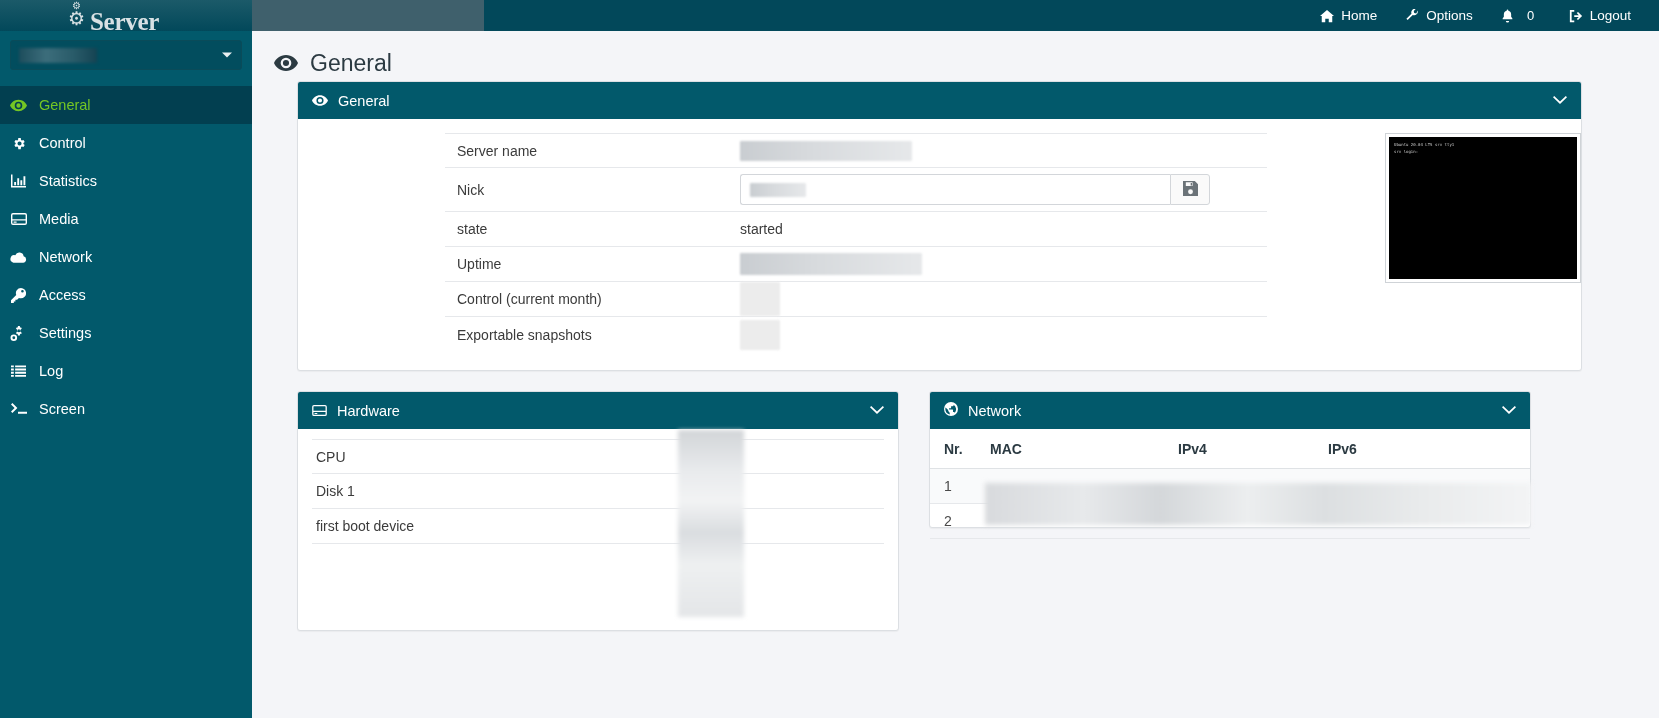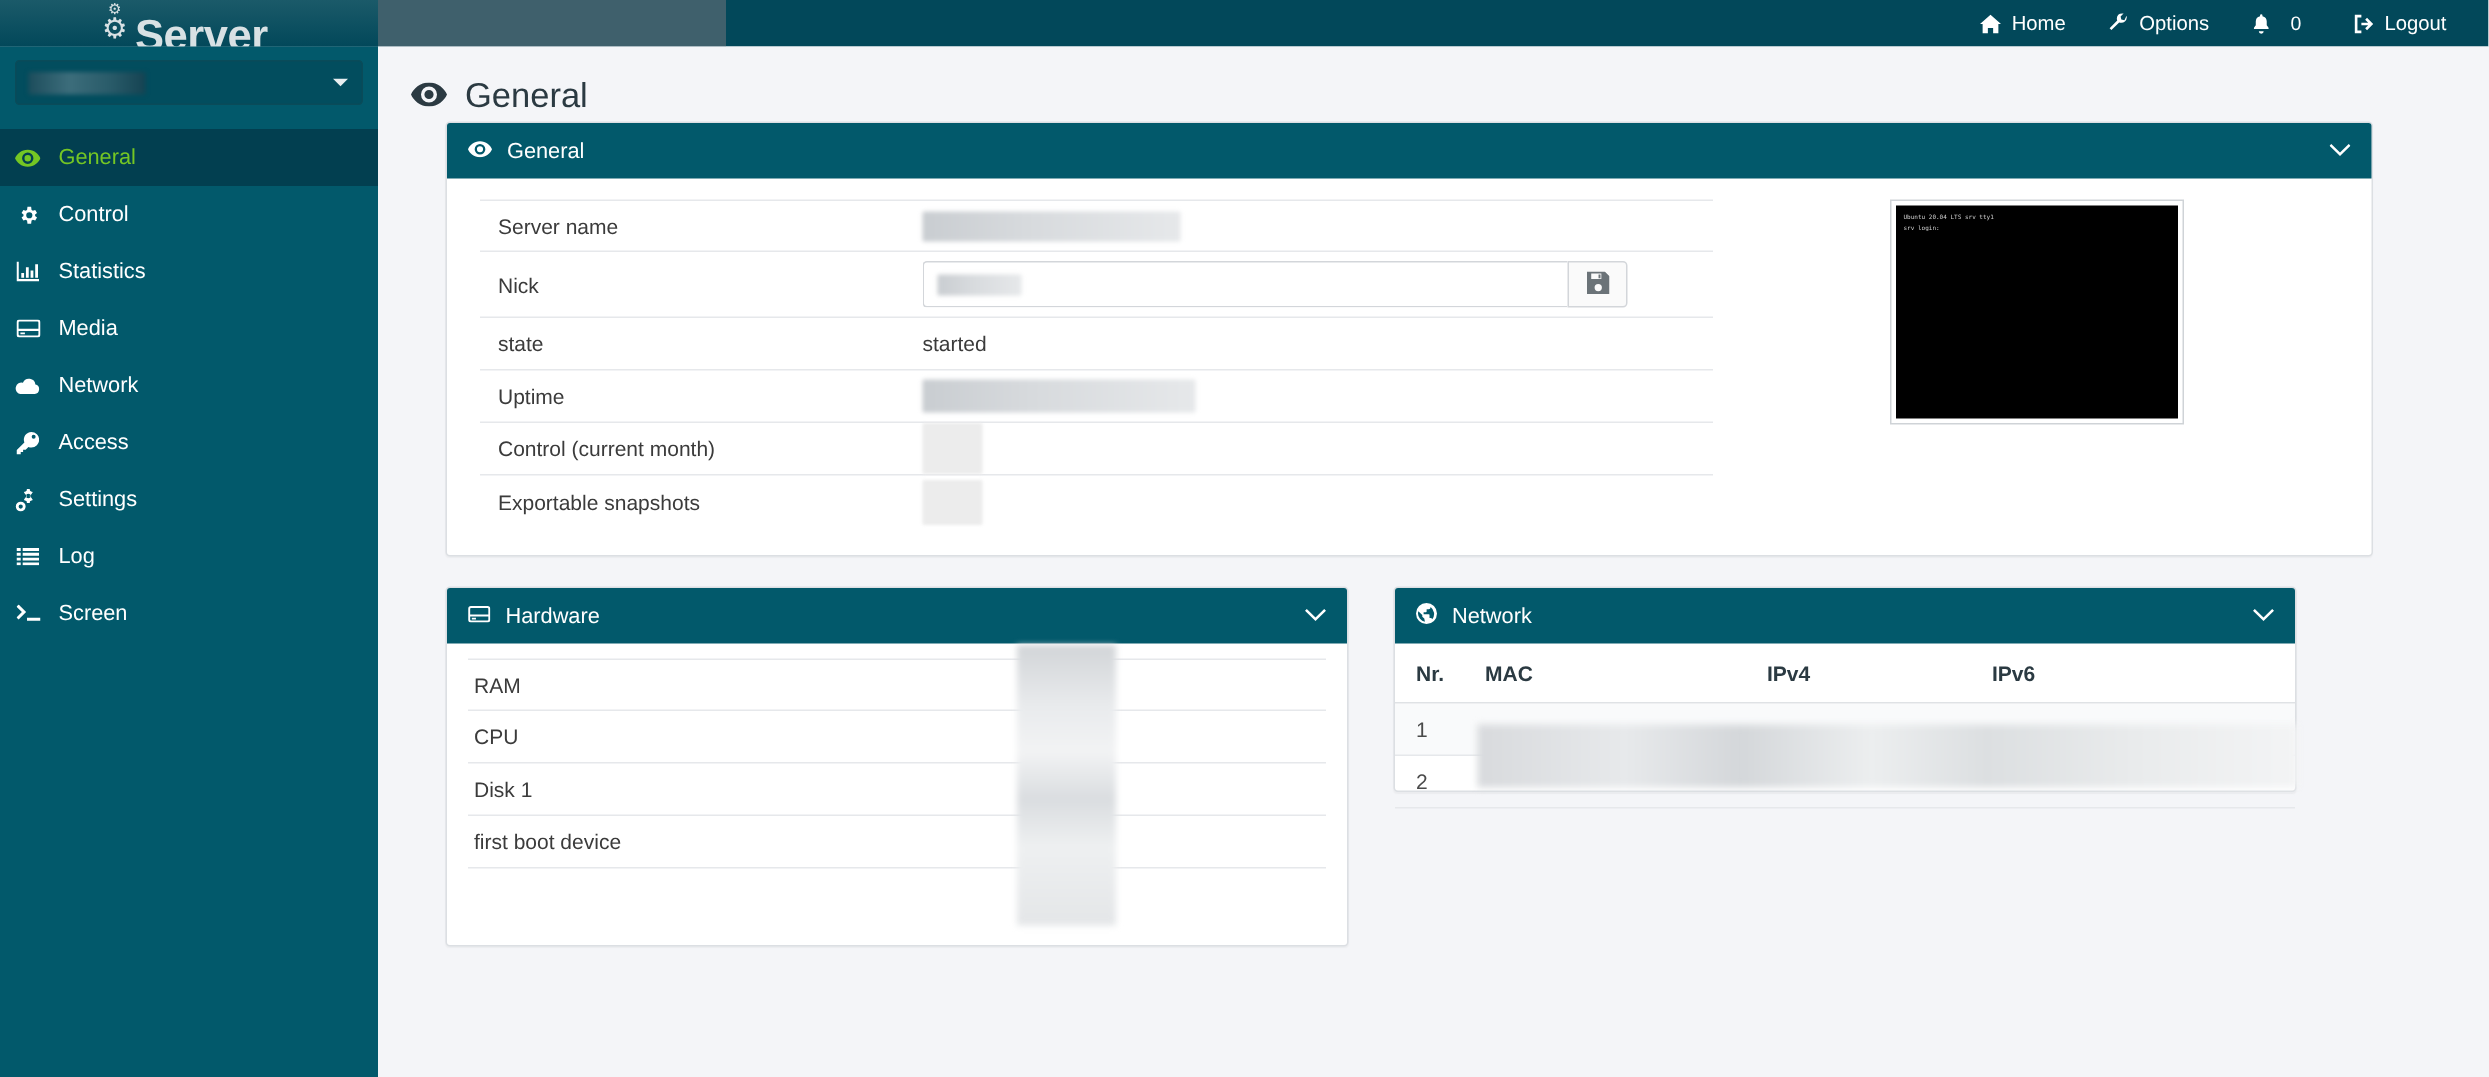--- a/index.html
+++ b/index.html
@@ -27,22 +27,23 @@
     position: relative;
     background: linear-gradient(180deg, #1b5a69 0%, #02485a 100%);
     flex: 0 0 252px;
   }
   .brand-sub {
     position: absolute; left: 116px; top: 2px;
     font-size: 11px; color: #c9d4d7; letter-spacing: .2px; margin-top: 38px;
   }
   .brand-main {
     position: absolute; left: 90px; top: 8px;
-    font-size: 29px; font-weight: bold; color: #d8e1e4;
+    font-size: 25px; font-weight: bold; color: #d8e1e4;
     letter-spacing: -.3px;
+    font-family: Liberation Serif, serif;
   }
   .brand-gears {
     position: absolute; left: 68px; top: 7px;
     font-size: 19px; color: #d8e1e4;
   }
   .brand-gear-sm {
     position: absolute; left: 72px; top: 0px;
     font-size: 10px; color: #d8e1e4;
   }
   .topbar-tabstub {
@@ -159,21 +160,21 @@
     cursor: pointer;
     display: inline-flex;
   }
   .panel-chevron svg { fill: #ffffff; }
 
   
   .gen-panel {
     position: absolute; left: 45px; top: 50px;
     width: 1285px; height: 290px;
   }
-  .gen-body { display: flex; padding: 10px 0 0 0; height: 252px; }
+  .gen-body { display: flex; padding: 10px 0 0 0; height: 252px; justify-content: flex-end; }
   .gen-rows { width: 822px; margin-left: 22px; padding-top: 4px; }
   .grow {
     display: flex; align-items: center;
     height: 35px;
     border-bottom: 1px solid #e6e8eb;
     font-size: 14px; color: #3b3b3b;
   }
   .grow:first-child { border-top: 1px solid #e6e8eb; }
   .grow-label { width: 295px; padding-left: 12px; }
   .grow-value { flex: 1; display: flex; align-items: center; }
@@ -533,23 +534,20 @@
         </span>
         <span>Hardware</span>
         <span class="panel-chevron">
           <svg width="14" height="9" viewBox="0 0 14 9">
               <path d="M1.2 0L7 5.6 12.8 0 14 1.2 7 8 0 1.2z"></path>
             </svg>
         </span>
       </div>
 
       <div class="hw-rows">
-        <div class="hrow">
-          <div class="hrow-label">RAM</div>
-        </div>
         <div class="hrow">
           <div class="hrow-label">CPU</div>
         </div>
         <div class="hrow">
           <div class="hrow-label">Disk 1</div>
         </div>
         <div class="hrow">
           <div class="hrow-label">first boot device</div>
         </div>
       </div>

